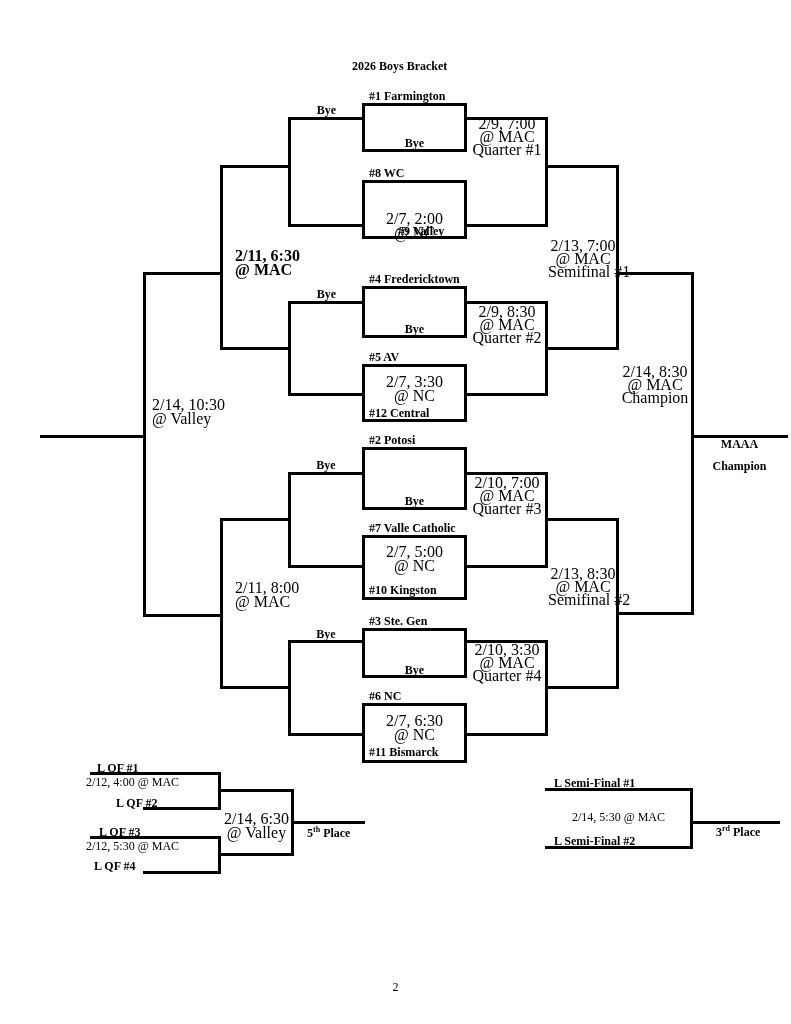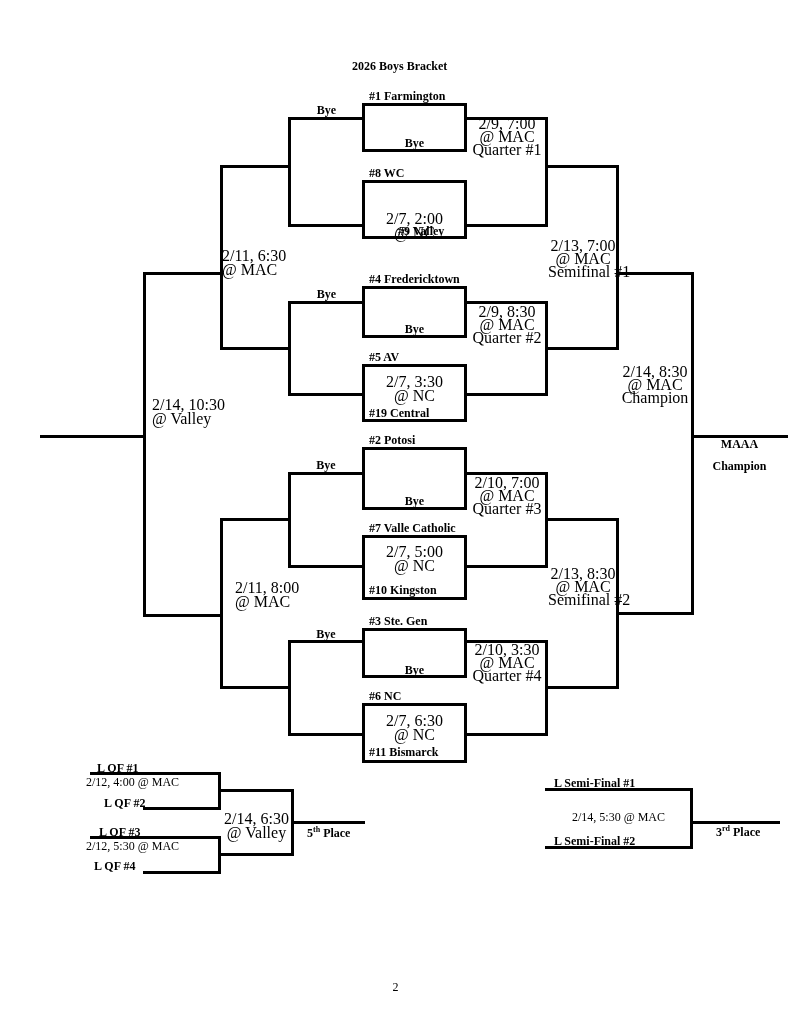--- a/index.html
+++ b/index.html
@@ -55,21 +55,21 @@
   <div class="h" style="left:290px;top:301px;width:73px;"></div>
   <div class="t b" style="left:369px;top:272px;">#4 Fredericktown</div>
   <div class="box" style="left:362px;top:286px;width:105px;height:52px;"></div>
   <div class="t b c" style="left:362px;top:322px;width:105px;">Bye</div>
   <div class="t b" style="left:369px;top:350px;">#5 AV</div>
   <div class="box" style="left:362px;top:364px;width:105px;height:58px;"></div>
   <div class="blk lh14" style="left:362px;top:375px;width:105px;">
     <div>2/7, 3:30</div>
     <div>@ NC</div>
   </div>
-  <div class="t b" style="left:369px;top:406px;">#19 Central</div>
+  <div class="t b" style="left:369px;top:406px;">#12 Central</div>
   <div class="h" style="left:290px;top:393px;width:72px;"></div>
   <div class="v" style="left:288px;top:301px;height:95px;"></div>
   <div class="h" style="left:220px;top:347px;width:70px;"></div>
   <div class="h" style="left:464px;top:301px;width:84px;"></div>
   <div class="h" style="left:464px;top:393px;width:84px;"></div>
   <div class="v" style="left:545px;top:301px;height:95px;"></div>
   <div class="h" style="left:545px;top:347px;width:74px;"></div>
   <div class="blk" style="left:467px;top:305px;width:80px;">
     <div>2/9, 8:30</div>
     <div>@ MAC</div>
@@ -122,21 +122,21 @@
   <div class="h" style="left:545px;top:686px;width:74px;"></div>
   <div class="blk" style="left:467px;top:643px;width:80px;">
     <div>2/10, 3:30</div>
     <div>@ MAC</div>
     <div>Quarter #4</div>
   </div>
 
   <div class="v" style="left:220px;top:165px;height:185px;"></div>
   <div class="v" style="left:220px;top:518px;height:171px;"></div>
   <div class="h" style="left:143px;top:272px;width:79px;"></div>
-  <div class="blk lh14 la" style="left:222px;top:249px;">
+  <div class="blk lh14 la" style="left:235px;top:249px;font-weight:bold;">
     <div>2/11, 6:30</div>
     <div>@ MAC</div>
   </div>
   <div class="h" style="left:143px;top:614px;width:79px;"></div>
   <div class="blk lh14 la" style="left:235px;top:581px;">
     <div>2/11, 8:00</div>
     <div>@ MAC</div>
   </div>
   <div class="v" style="left:143px;top:272px;height:345px;"></div>
   <div class="h" style="left:40px;top:435px;width:106px;"></div>
@@ -165,21 +165,21 @@
     <div>@ MAC</div>
     <div>Champion</div>
   </div>
   <div class="h" style="left:691px;top:435px;width:97px;"></div>
   <div class="t b c" style="left:691px;top:437px;width:97px;">MAAA</div>
   <div class="t b c" style="left:691px;top:459px;width:97px;">Champion</div>
 
   <div class="t b" style="left:97px;top:761px;">L QF #1</div>
   <div class="h" style="left:90px;top:772px;width:131px;"></div>
   <div class="t" style="left:86px;top:775px;">2/12, 4:00 @ MAC</div>
-  <div class="t b" style="left:104px;top:796px;">L QF #2</div>
+  <div class="t b" style="left:116px;top:796px;">L QF #2</div>
   <div class="h" style="left:143px;top:807px;width:78px;"></div>
   <div class="v" style="left:218px;top:772px;height:38px;"></div>
   <div class="h" style="left:218px;top:789px;width:76px;"></div>
   <div class="t b" style="left:99px;top:825px;">L QF #3</div>
   <div class="h" style="left:90px;top:836px;width:131px;"></div>
   <div class="t" style="left:86px;top:839px;">2/12, 5:30 @ MAC</div>
   <div class="t b" style="left:94px;top:859px;">L QF #4</div>
   <div class="h" style="left:143px;top:871px;width:78px;"></div>
   <div class="v" style="left:218px;top:836px;height:38px;"></div>
   <div class="h" style="left:218px;top:853px;width:76px;"></div>

